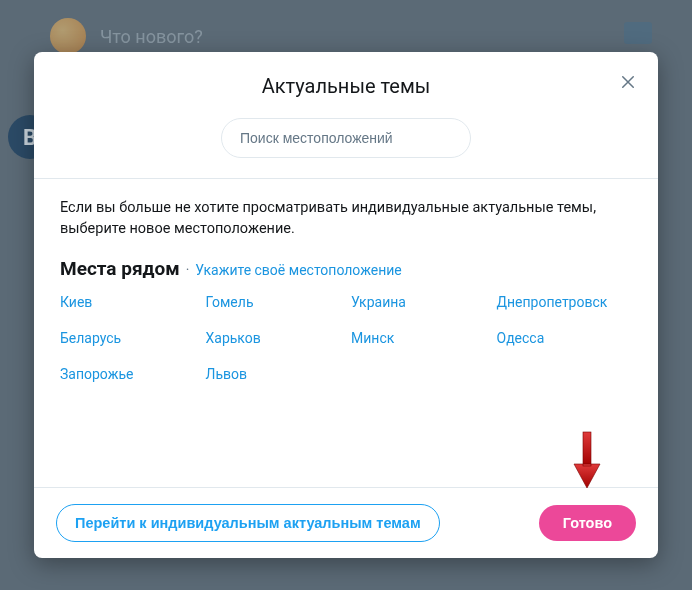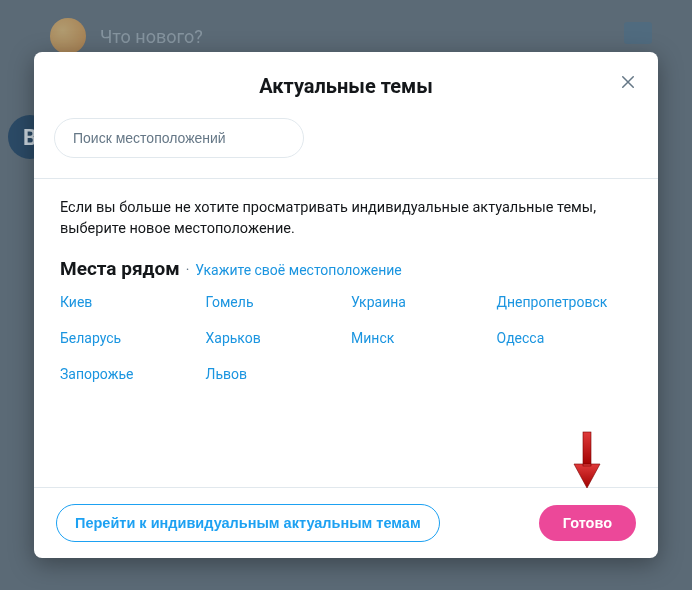--- a/index.html
+++ b/index.html
@@ -42,32 +42,32 @@
     display: flex; flex-direction: column;
     overflow: hidden;
   }
 
   .modal-header {
     position: relative;
     padding: 22px 20px 16px;
     text-align: center;
   }
   .modal-title {
-    font-size: 20px; font-weight: 700; color: #14171a;
+    font-size: 20px; font-weight: 400; color: #14171a;
   }
   .close-btn {
     position: absolute; top: 18px; right: 18px;
     width: 24px; height: 24px;
     cursor: pointer; color: #657786;
     display: flex; align-items: center; justify-content: center;
   }
   .close-btn svg { width: 18px; height: 18px; }
 
   .search-wrap {
-    display: flex; justify-content: flex-start;
+    display: flex; justify-content: center;
     padding: 4px 20px 20px;
   }
   .search-input {
     width: 250px; height: 40px;
     border: 1px solid #e1e8ed;
     border-radius: 20px;
     padding: 0 18px;
     font-size: 14px; color: #14171a;
     outline: none;
   }

